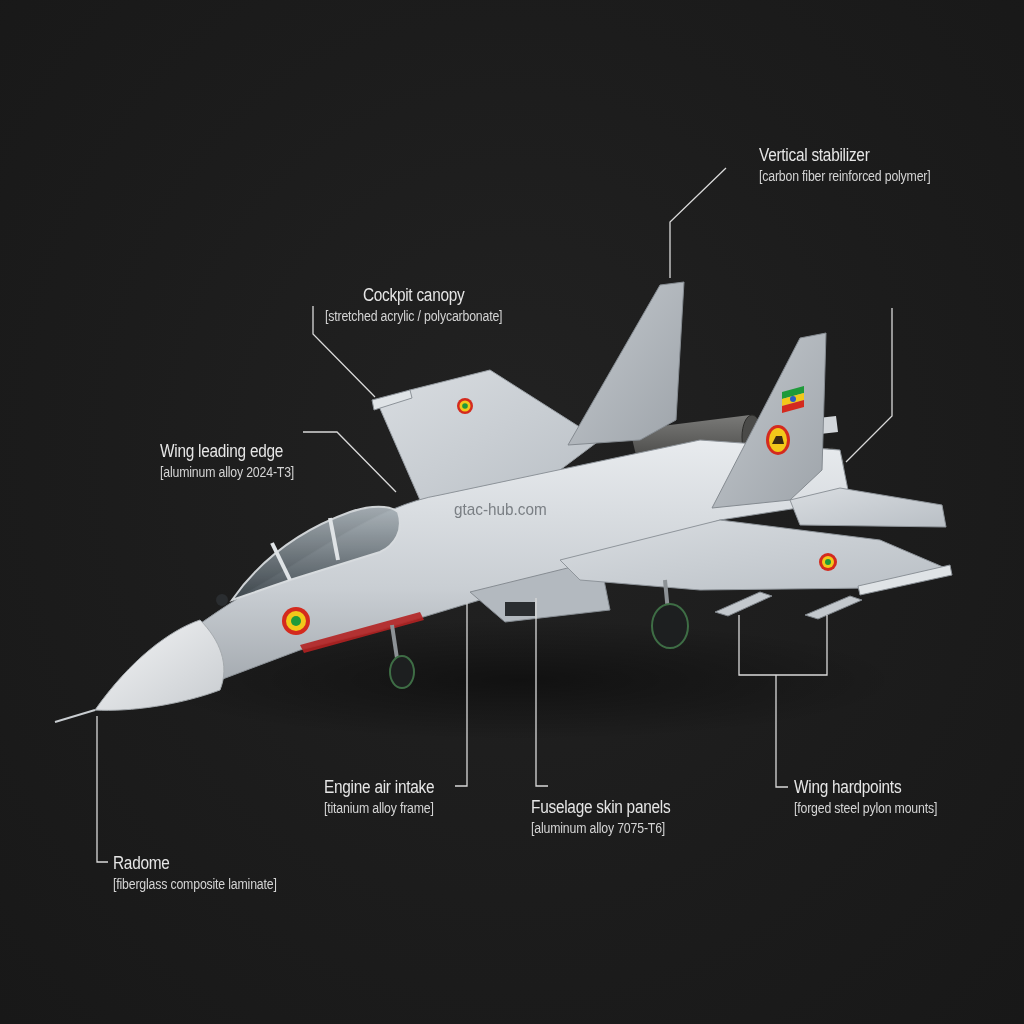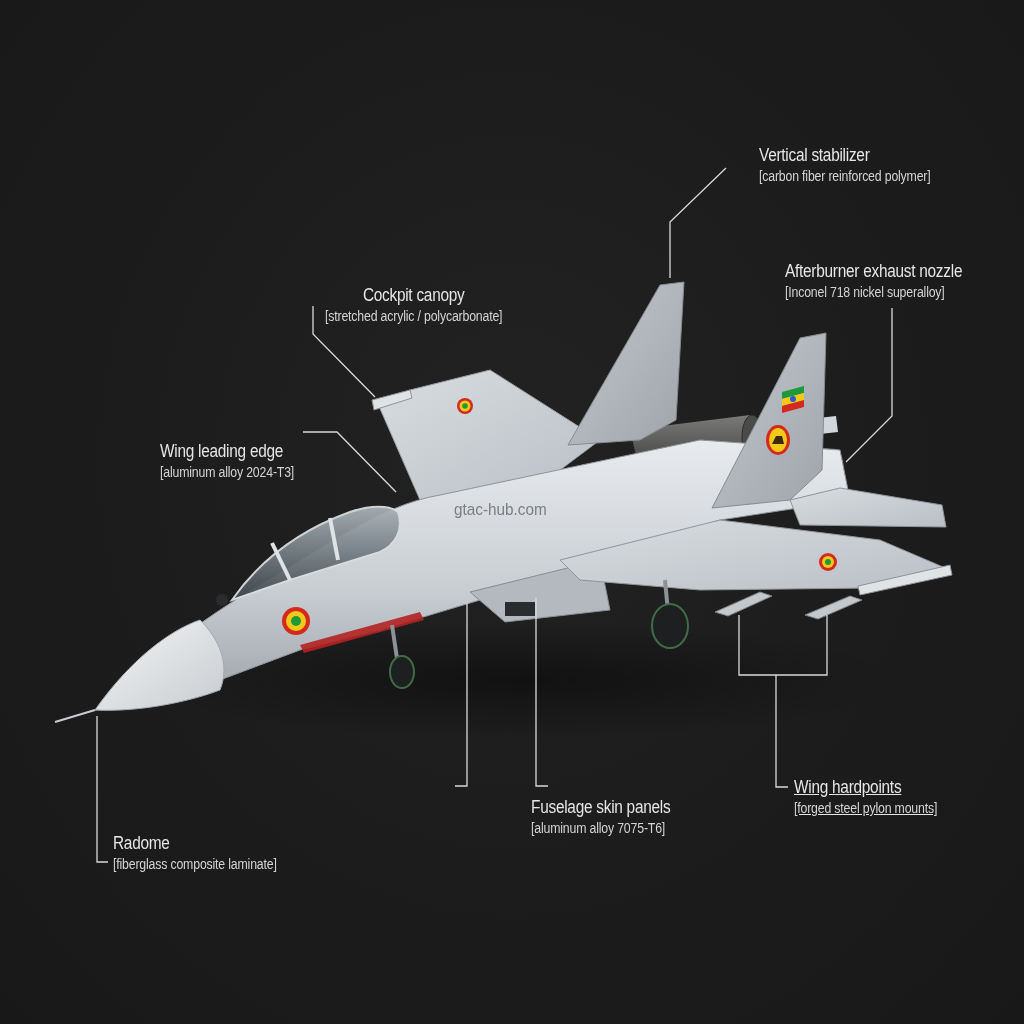--- a/index.html
+++ b/index.html
@@ -183,43 +183,43 @@
     </g>
   </svg>
 
   <div class="watermark">gtac-hub.com</div>
 
   <div class="label" style="left:731px; top:145px;margin-left:28px;">
     <span class="name">Vertical stabilizer</span>
     <span class="material">[carbon fiber reinforced polymer]</span>
   </div>
 
-  <div class="label" style="left:785px; top:261px;">
-    <span class="name">Afterburner exhaust nozzle</span>
-    <span class="material">[Inconel 718 nickel superalloy]</span>
-  </div>
 
   <div class="label" style="left:325px; top:285px;text-align:center;">
     <span class="name">Cockpit canopy</span>
     <span class="material">[stretched acrylic / polycarbonate]</span>
   </div>
 
   <div class="label" style="left:160px; top:422px;margin-top:19px;">
     <span class="name">Wing leading edge</span>
     <span class="material">[aluminum alloy 2024-T3]</span>
   </div>
 
+  <div class="label" style="left:324px; top:777px;">
+    <span class="name">Engine air intake</span>
+    <span class="material">[titanium alloy frame]</span>
+  </div>
 
   <div class="label" style="left:531px; top:777px;margin-top:20px;">
     <span class="name">Fuselage skin panels</span>
     <span class="material">[aluminum alloy 7075-T6]</span>
   </div>
 
-  <div class="label" style="left:794px; top:777px;text-decoration:underline;">
+  <div class="label" style="left:794px; top:777px;">
     <span class="name">Wing hardpoints</span>
     <span class="material">[forged steel pylon mounts]</span>
   </div>
 
-  <div class="label" style="left:113px; top:833px;">
+  <div class="label" style="left:113px; top:853px;">
     <span class="name">Radome</span>
     <span class="material">[fiberglass composite laminate]</span>
   </div>
 </div>
 
 </body></html>

